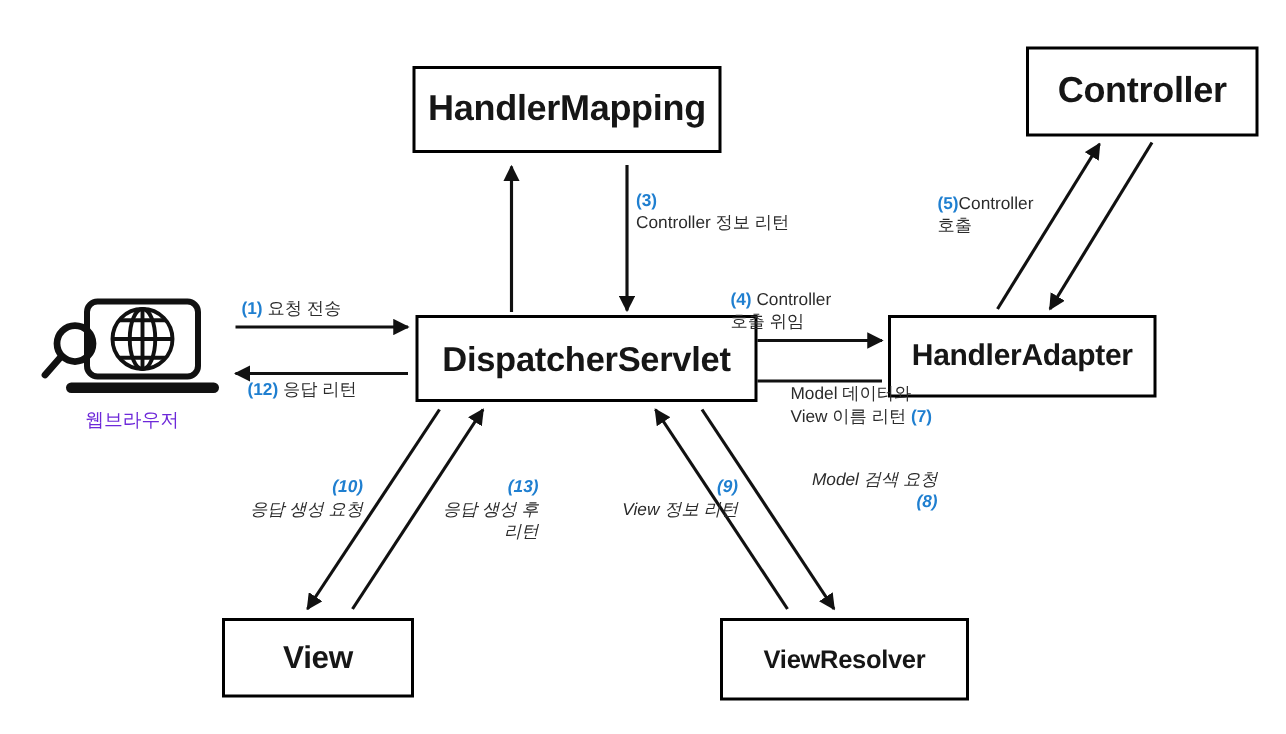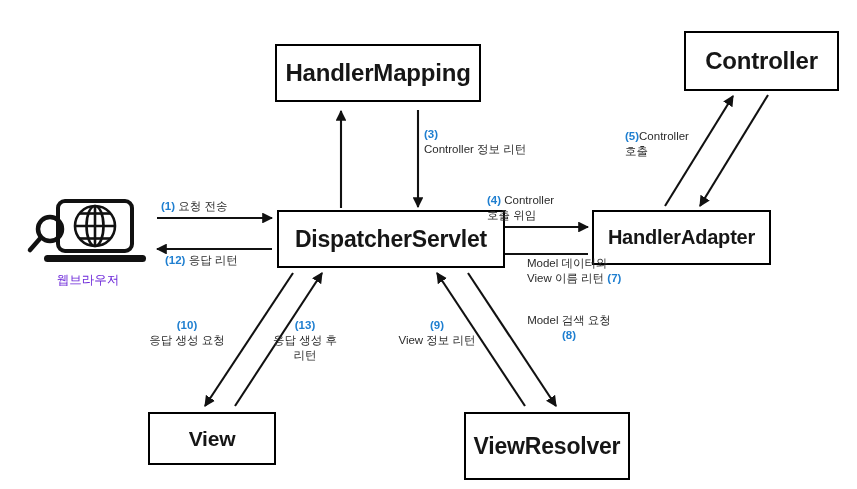--- a/index.html
+++ b/index.html
@@ -28,21 +28,21 @@
     font-weight: bold;
     color: #161616;
     letter-spacing: -0.2px;
     z-index: 3;
   }
   #node-handlermapping { left: 275px; top: 44px;  width: 206px; height: 58px; font-size: 24px; }
   #node-controller     { left: 684px; top: 31px;  width: 155px; height: 60px; font-size: 24px; }
   #node-dispatcher     { left: 277px; top: 210px; width: 228px; height: 58px; font-size: 23px; }
   #node-handleradapter { left: 592px; top: 210px; width: 179px; height: 55px; font-size: 20px; }
   #node-view           { left: 148px; top: 412px; width: 128px; height: 53px; font-size: 21px; }
-  #node-viewresolver   { left: 464px; top: 412px; width: 166px; height: 68px; font-size: 23px; }
+  #node-viewresolver   { left: 480px; top: 412px; width: 166px; height: 55px; font-size: 17px; }
 
   svg#arrows {
     position: absolute;
     left: 0; top: 0;
     width: 857px;
     height: 489px;
     z-index: 1;
   }
 
   .lbl {
@@ -50,21 +50,21 @@
     z-index: 4;
     font-size: 11.5px;
     color: #2b2b2b;
     line-height: 15px;
     white-space: nowrap;
   }
   .lbl .n {
     color: #1F7FD0;
     font-weight: bold;
   }
-  .lbl.c { text-align: center; }
+  .lbl.c { text-align: right; font-style: italic; }
   .lbl.r { text-align: right; }
 
   
   #browser-icon {
     position: absolute;
     left: 22px;
     top: 196px;
     width: 132px;
     height: 74px;
     z-index: 3;

